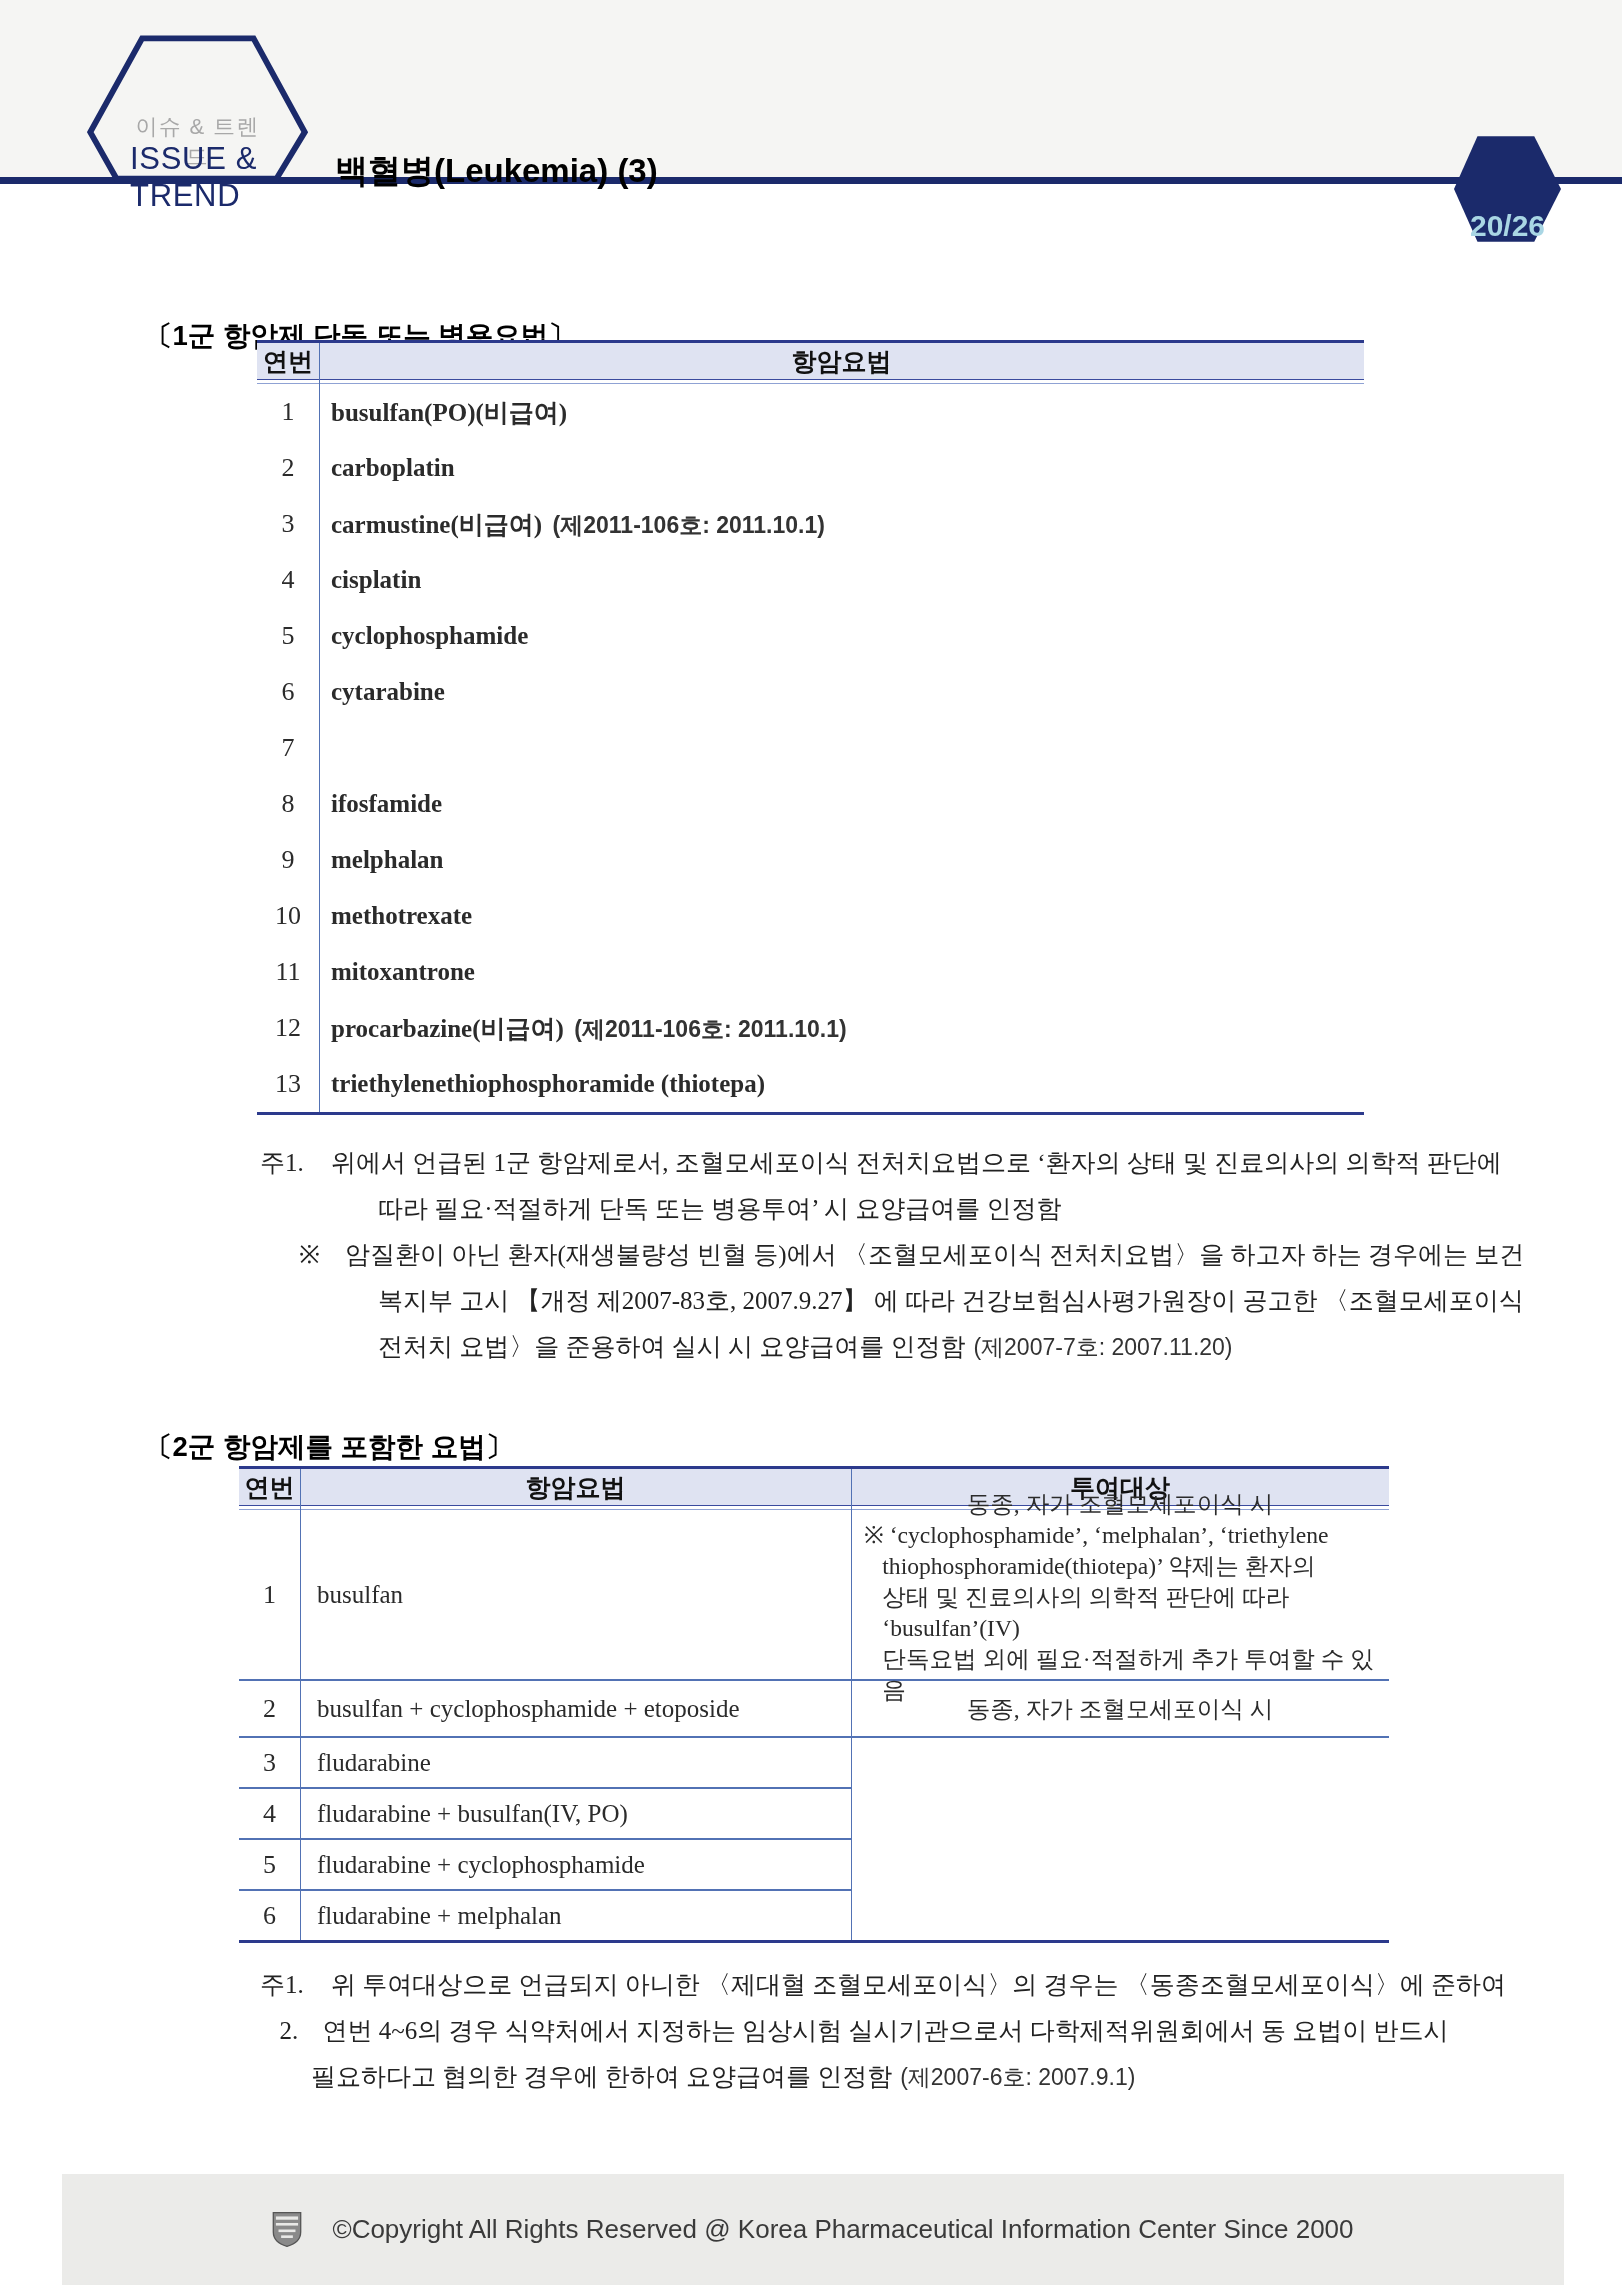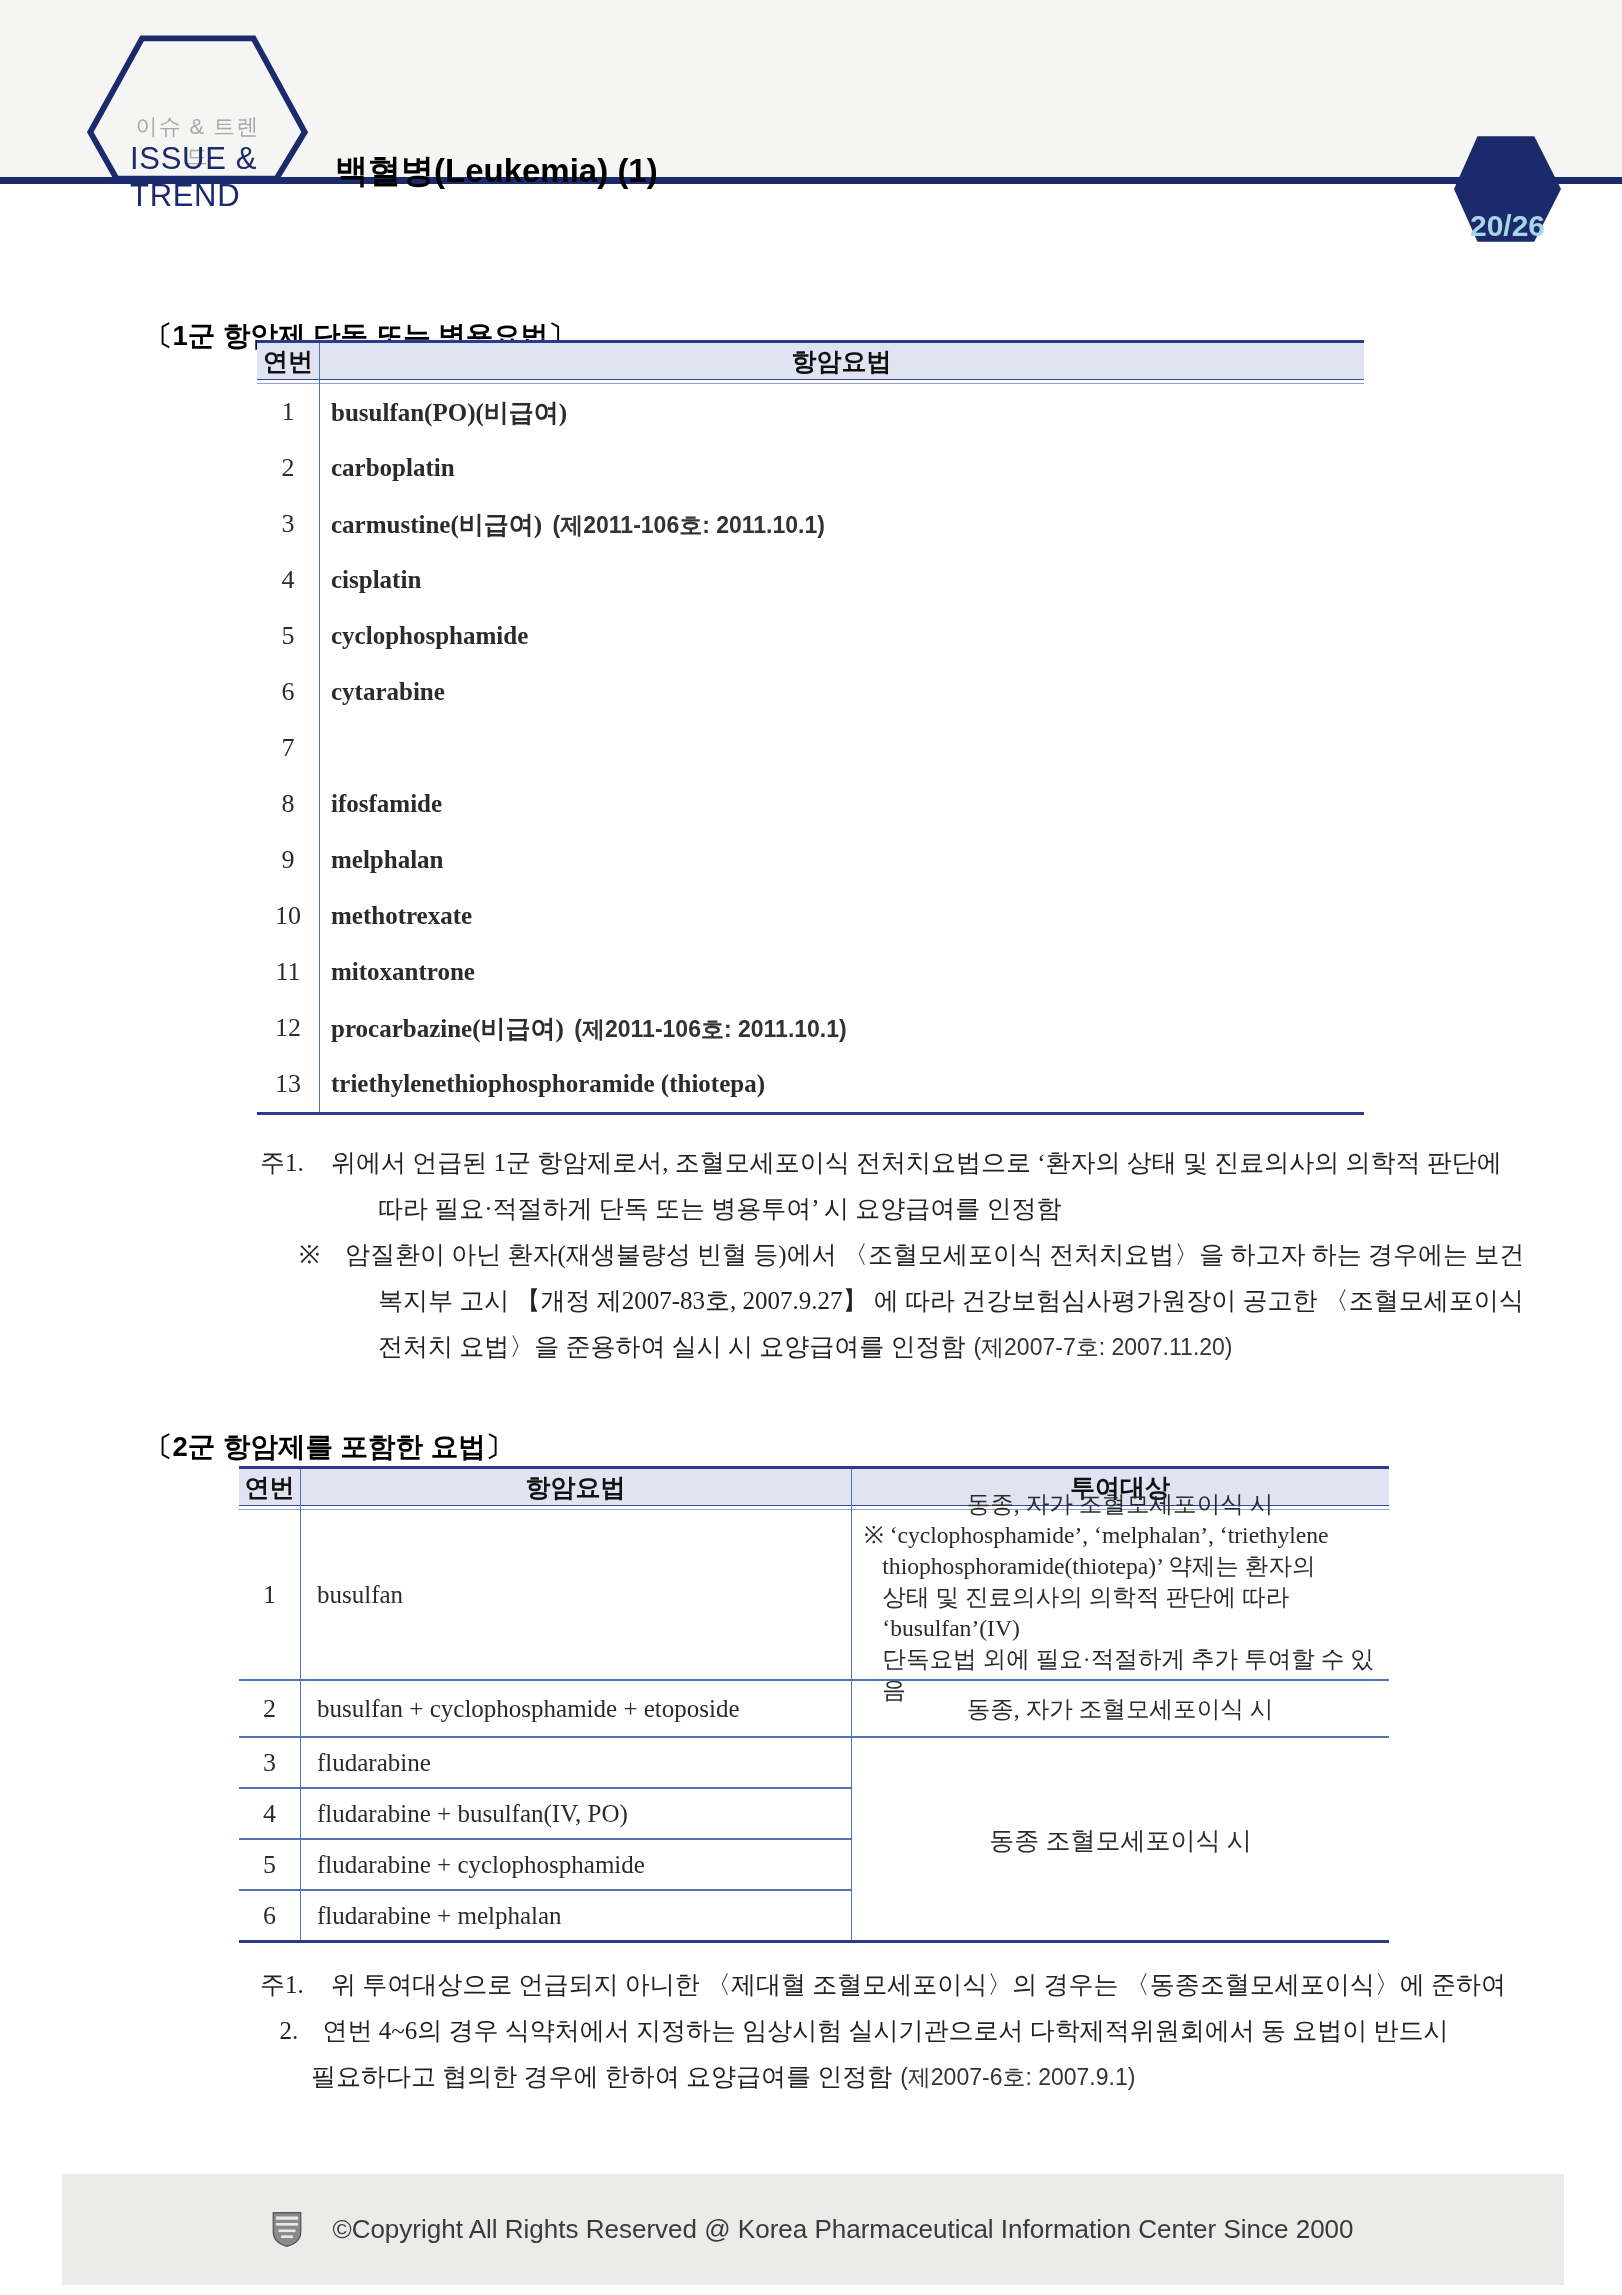--- a/index.html
+++ b/index.html
@@ -89,21 +89,21 @@
 
   <div class="brand-hex">
     <svg width="221" height="147" viewBox="0 0 337 224">
       <polygon points="84,5 254,5 332,148 289,219 45,219 5,148" fill="#f5f5f3" stroke="#1b2a6b" stroke-width="9"></polygon>
     </svg>
     <div class="badge-kr sans">이슈 &amp; 트렌드</div>
     <div class="badge-en badge-en1 sans">ISSUE &amp;</div>
     <div class="badge-en badge-en2 sans">TREND</div>
   </div>
 
-  <div class="page-title sans">백혈병(Leukemia) (1)</div>
+  <div class="page-title sans">백혈병(Leukemia) (3)</div>
 
   <div class="page-hex">
     <svg width="107" height="106" viewBox="0 0 164 162">
       <polygon points="36,0 123,0 164,81 123,162 36,162 0,81" fill="#1b2a6b"></polygon>
     </svg>
     <div class="num sans">20/26</div>
   </div>
 
   <div class="sec-heading sec1-heading sans">〔1군 항암제 단독 또는 병용요법〕</div>
 
@@ -226,21 +226,20 @@
       <div class="t2-c2 regtext">fludarabine + cyclophosphamide</div>
       <div class="t2-c3"></div>
       <div class="partline"></div>
     </div>
     <div class="t2-row row-h3">
       <div class="t2-c1 numcell">6</div>
       <div class="t2-c2 regtext">fludarabine + melphalan</div>
       <div class="t2-c3"></div>
     </div>
 
-    <div class="merged-cell">동종 조혈모세포이식 시</div>
   </div>
 
   <div class="note note2">
     <div class="note-line"><span class="nlabel">주1.</span><span>위 투여대상으로 언급되지 아니한 〈제대혈 조혈모세포이식〉의 경우는 〈동종조혈모세포이식〉에 준하여</span></div>
     <div class="note-line ind-c"><span class="nlabel2">2.</span><span>연번 4~6의 경우 식약처에서 지정하는 임상시험 실시기관으로서 다학제적위원회에서 동 요법이 반드시</span></div>
     <div class="note-line ind-b"><span>필요하다고 협의한 경우에 한하여 요양급여를 인정함</span><span class="ref">(제2007-6호: 2007.9.1)</span></div>
   </div>
 
   <div class="footer-band">
     <svg width="30" height="37" viewBox="0 0 46 56">

